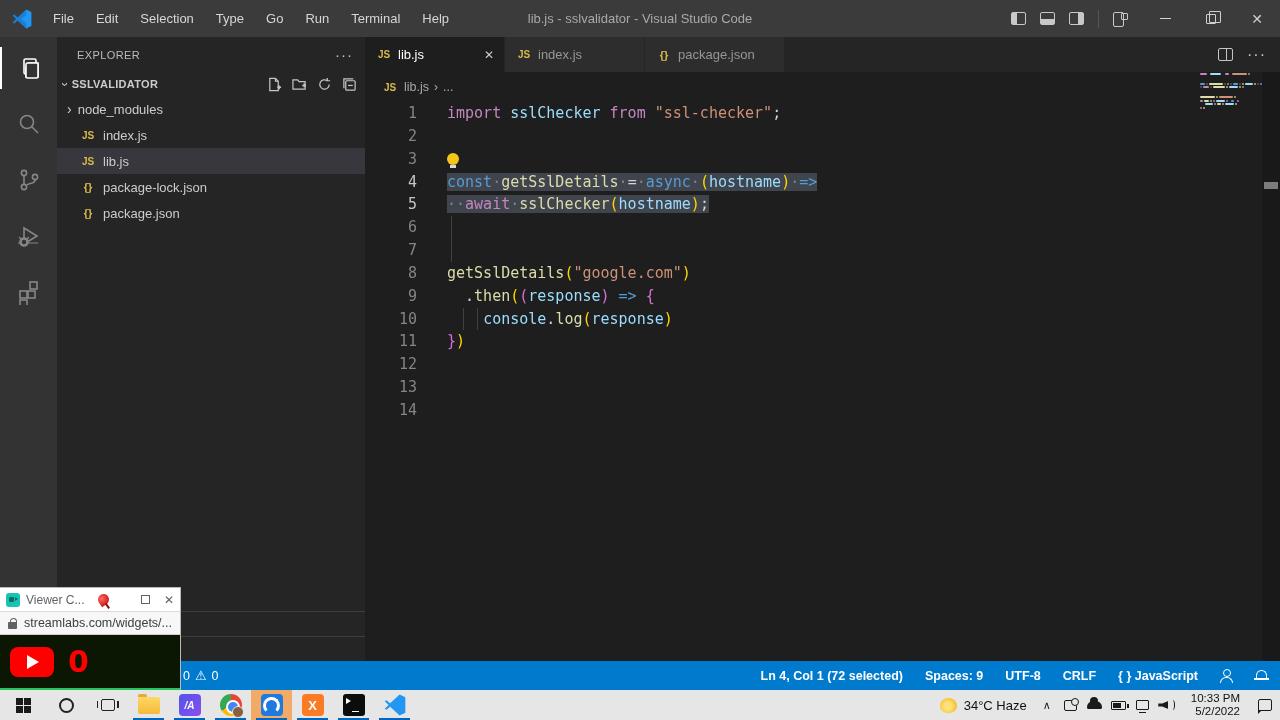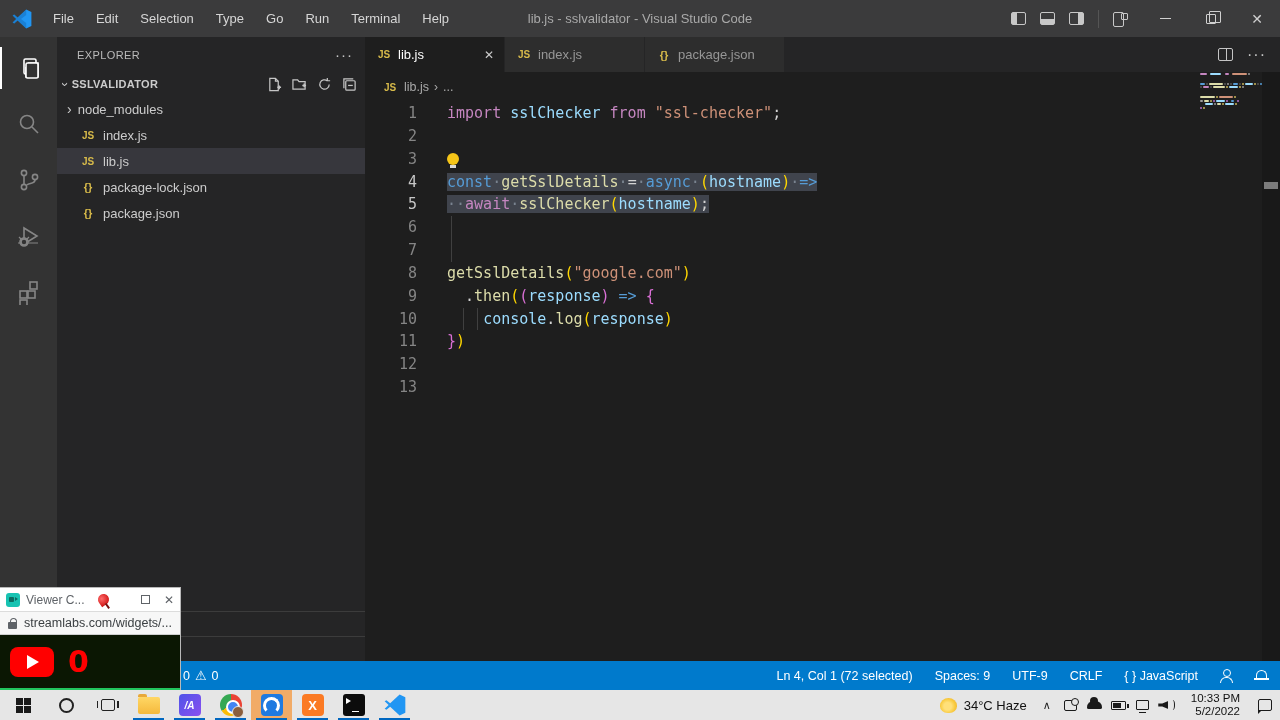--- a/index.html
+++ b/index.html
@@ -89,21 +89,21 @@
   .mm-row { height:3.4px; display:flex; gap:1px; align-items:center; }
   .mm-seg { height:2px; border-radius:1px; }
   .mm-sel { position:absolute; left:-4px; right:-2px; background:#2d7ad1; }
   .right-strip { position:absolute; top:35px; right:0; bottom:0; width:18px; background:#191919; }
   .ruler-mark { position:absolute; top:110px; left:2px; width:14px; height:7px; background:#7c7c7c; }
 
   
   .statusbar { position:absolute; top:661px; left:0; width:1280px; height:29px; background:#007acc;
     color:#ffffff; display:flex; align-items:center; font-size:12.5px; }
   .st-problems { display:flex; align-items:center; gap:5px; padding-left:183px; }
-  .st-right { margin-left:auto; display:flex; align-items:center; gap:22px; padding-right:12px; }
+  .st-right { margin-left:auto; display:flex; align-items:center; gap:22px; padding-right:12px;font-weight:bold; }
   .st-item { display:flex; align-items:center; gap:5px; }
   .bell { width:13px; height:13px; position:relative; }
   .bell::before { content:""; position:absolute; left:1px; top:1px; width:9px; height:8px;
     border:1.5px solid #fff; border-bottom:none; border-radius:6px 6px 0 0; }
   .bell::after { content:""; position:absolute; left:-1px; top:9px; width:15px; height:1.5px; background:#fff; }
   .person-ico { width:13px; height:13px; position:relative; }
   .person-ico::before { content:""; position:absolute; left:3px; top:0; width:6px; height:6px; border:1.5px solid #fff; border-radius:50%; }
   .person-ico::after { content:""; position:absolute; left:0; bottom:-1px; width:11px; height:5px; border:1.5px solid #fff; border-bottom:none; border-radius:6px 6px 0 0; }
 
   
@@ -366,20 +366,21 @@
           <div class="code-line"><div class="gutter hl">4</div><div class="lc"><span class="sel"><span class="tk-kw2">const</span><span class="tk-ws">·</span><span class="tk-fn">getSslDetails</span><span class="tk-ws">·</span><span class="tk-pl">=</span><span class="tk-ws">·</span><span class="tk-kw2">async</span><span class="tk-ws">·</span><span class="tk-p1">(</span><span class="tk-var">hostname</span><span class="tk-p1">)</span><span class="tk-ws">·</span><span class="tk-kw2">=&gt;</span></span></div></div>
           <div class="code-line"><div class="gutter hl">5</div><div class="lc"><span class="sel"><span class="tk-ws">··</span><span class="tk-kw">await</span><span class="tk-ws">·</span><span class="tk-fn">sslChecker</span><span class="tk-p1">(</span><span class="tk-var">hostname</span><span class="tk-p1">)</span><span class="tk-pl">;</span></span></div></div>
           <div class="code-line"><div class="gutter">6</div><div class="lc"><span class="guide" style="left: 4px;"></span></div></div>
           <div class="code-line"><div class="gutter">7</div><div class="lc"><span class="guide" style="left: 4px;"></span></div></div>
           <div class="code-line"><div class="gutter">8</div><div class="lc"><span class="tk-fn">getSslDetails</span><span class="tk-p1">(</span><span class="tk-str">"google.com"</span><span class="tk-p1">)</span></div></div>
           <div class="code-line"><div class="gutter">9</div><div class="lc"><span class="tk-pl">  .</span><span class="tk-fn">then</span><span class="tk-p1">(</span><span class="tk-p2">(</span><span class="tk-var">response</span><span class="tk-p2">)</span><span class="tk-pl"> </span><span class="tk-kw2">=&gt;</span><span class="tk-pl"> </span><span class="tk-p2">{</span></div></div>
           <div class="code-line"><div class="gutter">10</div><div class="lc"><span class="guide" style="left: 16px;"></span><span class="guide" style="left: 30px;"></span><span class="tk-pl">    </span><span class="tk-var">console</span><span class="tk-pl">.</span><span class="tk-fn">log</span><span class="tk-p1">(</span><span class="tk-var">response</span><span class="tk-p1">)</span></div></div>
           <div class="code-line"><div class="gutter">11</div><div class="lc"><span class="tk-p2">}</span><span class="tk-p1">)</span></div></div>
           <div class="code-line"><div class="gutter">12</div><div class="lc"></div></div>
           <div class="code-line"><div class="gutter">13</div><div class="lc"></div></div>
+          <div class="code-line"><div class="gutter">14</div><div class="lc"></div></div>
         </div>
       <div class="right-strip">
         <div class="ruler-mark"></div>
       </div>
       <div class="minimap" id="minimap" style="position: absolute;">
           <div class="mm-row">
             <span class="mm-seg" style="width: 6.9px; background: rgb(197, 134, 192);"></span>
             <span style="width: 1.1px;"></span>
             <span class="mm-seg" style="width: 11.5px; background: rgb(156, 220, 254);"></span>
             <span style="width: 1.1px;"></span>
@@ -458,21 +459,21 @@
 
   <div class="statusbar">
     <div class="st-problems">
       <span>0</span>
       <span style="font-size:13px;">⚠</span>
       <span>0</span>
     </div>
     <div class="st-right" id="status-right">
         <span class="st-item">Ln 4, Col 1 (72 selected)</span>
         <span class="st-item">Spaces: 9</span>
-        <span class="st-item">UTF-9</span>
+        <span class="st-item">UTF-8</span>
         <span class="st-item">CRLF</span>
         <span class="st-item">{ } JavaScript</span>
       <span class="person-ico"></span>
       <span class="bell"></span>
     </div>
   </div>
 
   <div class="overlay">
     <div class="ov-titlebar">
       <span class="cam-ico"></span>

